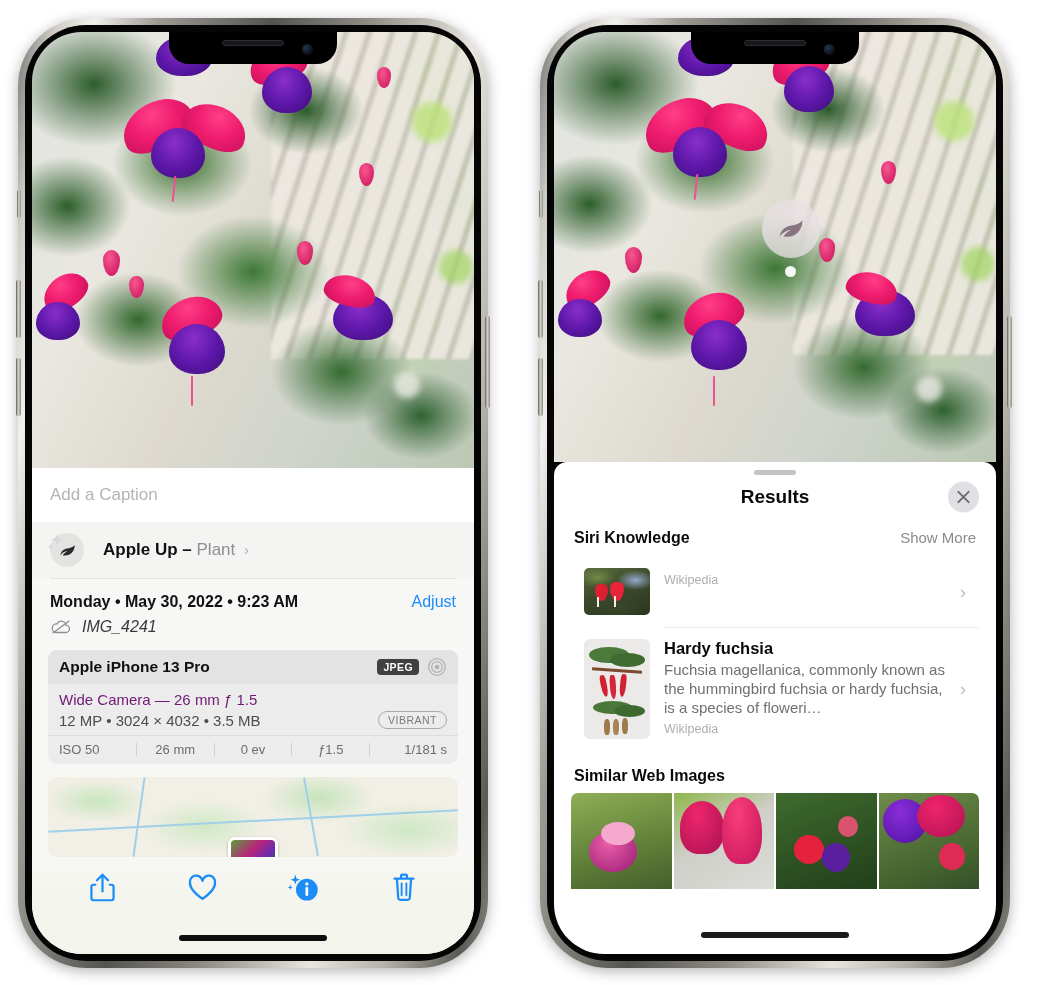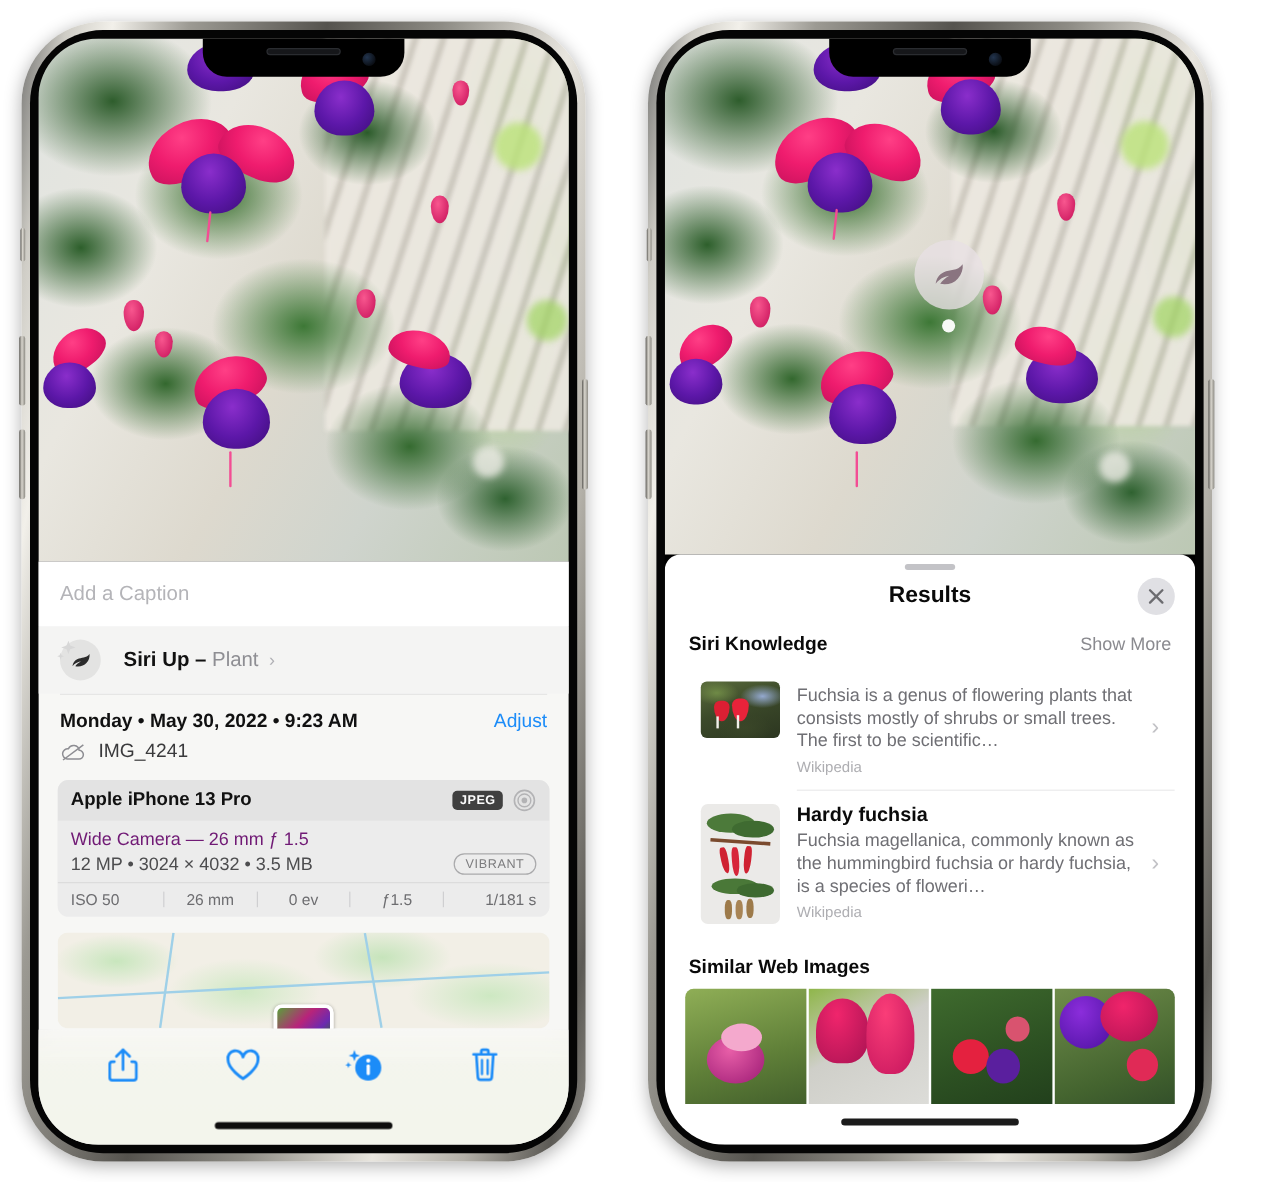--- a/index.html
+++ b/index.html
@@ -119,21 +119,21 @@
   .lookup-text .sub { color: #8e8e93; font-weight: normal; text-align: center; }
   .chev-small { color: #b0b0b5; font-weight: normal; font-size: 15px; margin-left: 4px; }
 
   .divider { height: 1px; background: #e2e2e1; margin: 0 18px; }
 
   .date-block { padding: 14px 18px 12px 18px; }
   .date-line { display: flex; align-items: baseline; justify-content: space-between; }
   .date-text { font-size: 16px; font-weight: bold; color: #111; }
   .adjust { font-size: 16px; color: #1c8cf8; }
   .file-line { display: flex; align-items: center; gap: 10px; margin-top: 7px; }
-  .file-name { font-size: 16px; color: #3a3a3c; }
+  .file-name { font-size: 16px; color: #3a3a3c; font-style: italic; }
 
   .exif-card {
     margin: 2px 16px 0 16px; border-radius: 9px; overflow: hidden; background: #ececec;
   }
   .exif-head {
     display: flex; align-items: center; justify-content: space-between;
     padding: 7px 11px; background: #e3e3e3;
   }
   .exif-model { font-size: 15.5px; color: #111; font-weight: bold; }
   .exif-head-right { display: flex; align-items: center; gap: 8px; }
@@ -319,21 +319,21 @@
           <svg class="sparkles" viewBox="0 0 22 22">
             <path d="M11 2l1.5 4L17 7.5 12.5 9 11 13 9.5 9 5 7.5 9.5 6z" fill="#d7d7d7"></path>
             <path d="M4.5 12l.8 2 2 .8-2 .8-.8 2-.8-2-2-.8 2-.8z" fill="#d7d7d7"></path>
           </svg>
           <div class="leaf-circle">
             <svg width="19" height="19" viewBox="0 0 24 24">
               <path d="M21 5c-3.6 4.8-8.6 3.4-12.6 5.3C5.1 11.9 3.4 14.6 3 18c2.4-3.3 5.3-4.7 9-5.4-2.6 1.6-4.6 3.1-6 5.4 4.6.9 9-.3 11.7-3.4C20.4 11.5 21.3 8.3 21 5z" fill="#2b2b2b"></path>
             </svg>
           </div>
           <div class="lookup-text">
-            <span>Siri Up –</span>
+            <span>Apple Up –</span>
             <span class="sub">Plant</span>
             <span class="chev-small">›</span>
           </div>
         </div>
 
         <div class="divider"></div>
 
         <div class="date-block">
           <div class="date-line">
             <span class="date-text">Monday • May 30, 2022 • 9:23 AM</span>
@@ -489,21 +489,20 @@
               <div style="position:absolute;inset:0;background:
                    radial-gradient(ellipse 40% 30% at 20% 20%,#6f8a46,transparent 70%),
                    radial-gradient(ellipse 40% 30% at 78% 26%,#94a9cf,transparent 70%),
                    radial-gradient(ellipse 50% 40% at 55% 82%,#3a4628,transparent 70%)"></div>
               <div style="position:absolute;left:17%;top:34%;width:13px;height:17px;border-radius:40% 40% 50% 50%/30% 30% 70% 70%;background:#dc1f33"></div>
               <div style="position:absolute;left:40%;top:30%;width:14px;height:19px;border-radius:40% 40% 50% 50%/30% 30% 70% 70%;background:#e8233a"></div>
               <div style="position:absolute;left:20%;top:62%;width:2px;height:10px;background:#f1f0ea"></div>
               <div style="position:absolute;left:45%;top:60%;width:2px;height:11px;background:#f1f0ea"></div>
             </div>
             <div class="know-txt">
-              <div class="know-desc">Fuchsia is a genus of flowering plants that consists mostly of shrubs or small trees. The first to be scientific…</div>
               <div class="know-src">Wikipedia</div>
             </div>
             <span class="chev-grey">›</span>
           </div>
 
           <div class="know-row">
             <div class="thumb-port">
               <div style="position:absolute;left:8%;top:8%;width:60%;height:16%;background:#4c7a3a;border-radius:50%"></div>
               <div style="position:absolute;left:40%;top:14%;width:52%;height:14%;background:#3f6b31;border-radius:50%"></div>
               <div style="position:absolute;left:12%;top:30%;width:76%;height:3px;background:#7a4a2e;transform:rotate(4deg)"></div>

